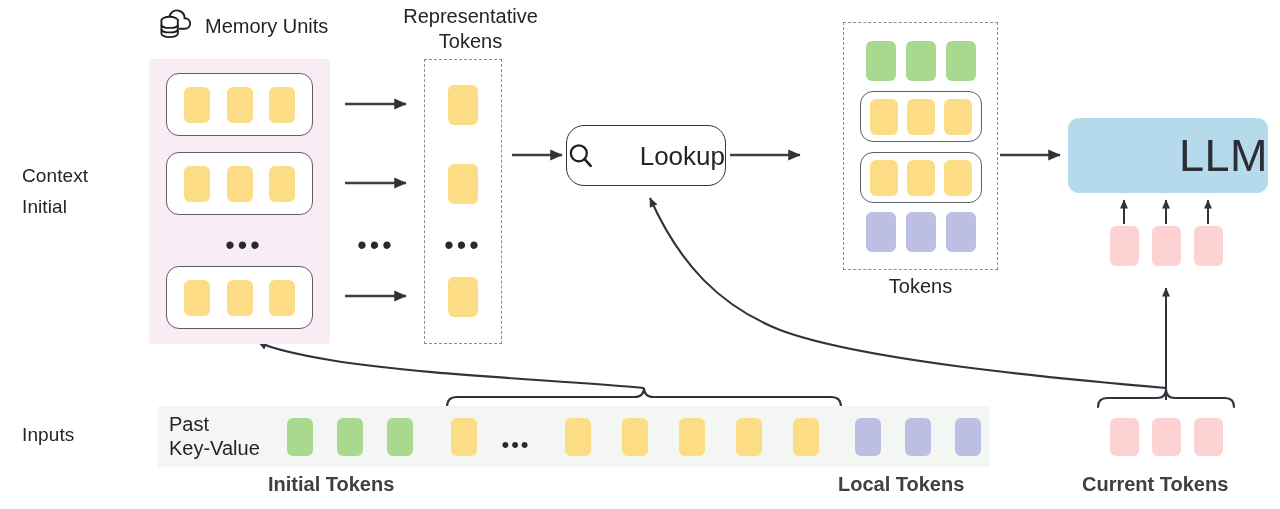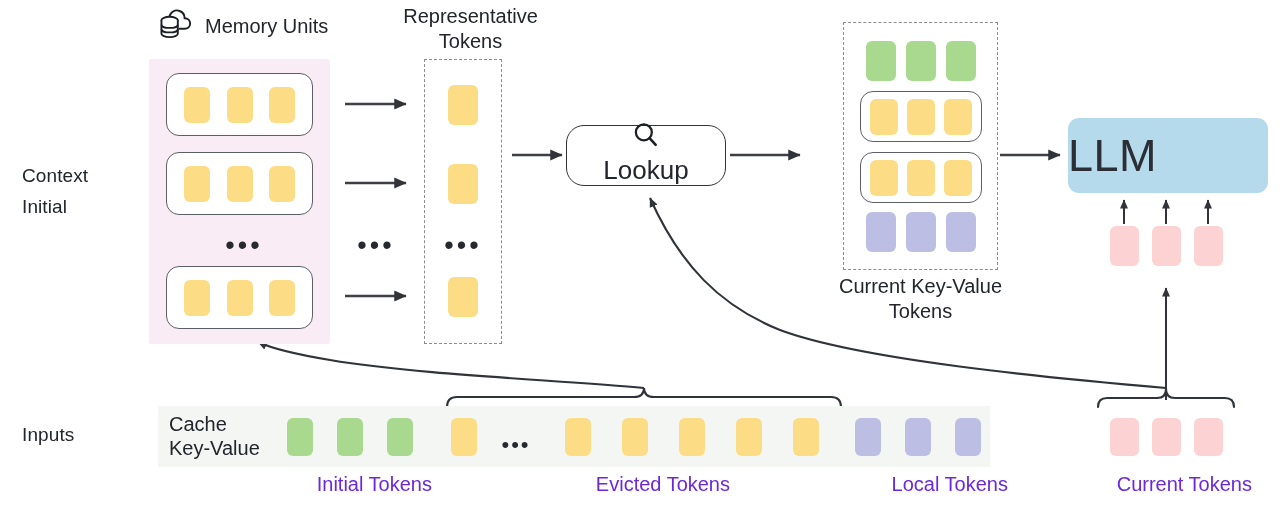--- a/index.html
+++ b/index.html
@@ -61,39 +61,39 @@
     font-family:"Liberation Sans", sans-serif;
   }
   .dots-sm{font-size:22px;letter-spacing:2px;}
 
   
   .lookup{
     border:1.7px solid #30333a;
     border-radius:18px;
     background:#fff;
     box-sizing:border-box;
-    display:flex;align-items:center;justify-content:flex-end;gap:6px;flex-direction:column;
+    display:flex;align-items:center;justify-content:space-between;gap:6px;
   }
   .lookup-label{font-size:26px;line-height:30px;color:#22252b;}
 
   
   .llm{
     background:#b5daeb;border-radius:11px;
-    display:flex;align-items:center;justify-content:flex-start;
+    display:flex;align-items:center;justify-content:flex-end;
   }
   .llm-label{font-size:45px;line-height:48px;color:#2b2e34;letter-spacing:.5px;}
 
   
   .inputs-strip{background:#f4f6f4;}
 
   .pastkv{
     font-size:20px;line-height:24px;color:#22252b;
   }
 
-  .caption{font-size:20px;line-height:24px;color:#6d28d9;text-align:right;}
+  .caption{font-size:20px;line-height:24px;color:#404040;text-align:left;font-weight:bold;}
 
   svg{display:block;overflow:visible;}
 </style>
 </head>
 <body>
 
 <div id="stage">
 
   <svg class="abs" style="left:0;top:0;width:1280px;height:509px;">
     <defs>
@@ -245,36 +245,35 @@
     <span class="tok tok-y" style="width:28px;height:36px;"></span>
   </div>
 
   <div class="abs" style="left:866px;top:212px;width:110px;height:40px;display:flex;align-items:center;justify-content:space-between;">
     <span class="tok tok-p" style="width:30px;height:40px;"></span>
     <span class="tok tok-p" style="width:30px;height:40px;"></span>
     <span class="tok tok-p" style="width:30px;height:40px;"></span>
   </div>
 
   <div class="abs heading" style="left:813px;top:274px;width:215px;">
-    <div>Current Key-Value</div>
     <div>Tokens</div>
   </div>
 
   <div class="abs llm" style="left:1068px;top:118px;width:200px;height:75px;">
     <span class="llm-label">LLM</span>
   </div>
 
   <div class="abs tok tok-k" style="left:1110px;top:226px;width:29px;height:40px;"></div>
   <div class="abs tok tok-k" style="left:1152px;top:226px;width:29px;height:40px;"></div>
   <div class="abs tok tok-k" style="left:1194px;top:226px;width:29px;height:40px;"></div>
 
   <div class="abs inputs-strip" style="left:158px;top:406px;width:832px;height:61px;"></div>
 
   <div class="abs pastkv" style="left:169px;top:412px;width:100px;">
-    <div>Cache</div>
+    <div>Past</div>
     <div>Key-Value</div>
   </div>
 
   <div class="abs tok tok-g" style="left:287px;top:418px;width:26px;height:38px;"></div>
   <div class="abs tok tok-g" style="left:337px;top:418px;width:26px;height:38px;"></div>
   <div class="abs tok tok-g" style="left:387px;top:418px;width:26px;height:38px;"></div>
 
   <div class="abs tok tok-y" style="left:451px;top:418px;width:26px;height:38px;"></div>
   <div class="abs dots dots-sm" style="left:490px;top:440px;width:52px;text-align:center;">•••</div>
   <div class="abs tok tok-y" style="left:565px;top:418px;width:26px;height:38px;"></div>
@@ -285,17 +284,16 @@
 
   <div class="abs tok tok-p" style="left:855px;top:418px;width:26px;height:38px;"></div>
   <div class="abs tok tok-p" style="left:905px;top:418px;width:26px;height:38px;"></div>
   <div class="abs tok tok-p" style="left:955px;top:418px;width:26px;height:38px;"></div>
 
   <div class="abs tok tok-k" style="left:1110px;top:418px;width:29px;height:38px;"></div>
   <div class="abs tok tok-k" style="left:1152px;top:418px;width:29px;height:38px;"></div>
   <div class="abs tok tok-k" style="left:1194px;top:418px;width:29px;height:38px;"></div>
 
   <div class="abs caption" style="left:268px;top:472px;width:164px;">Initial Tokens</div>
-  <div class="abs caption" style="left:562px;top:472px;width:168px;">Evicted Tokens</div>
   <div class="abs caption" style="left:1082px;top:472px;width:170px;">Current Tokens</div>
   <div class="abs caption" style="left:838px;top:472px;width:170px;">Local Tokens</div>
 
 </div>
 
 </body></html>

